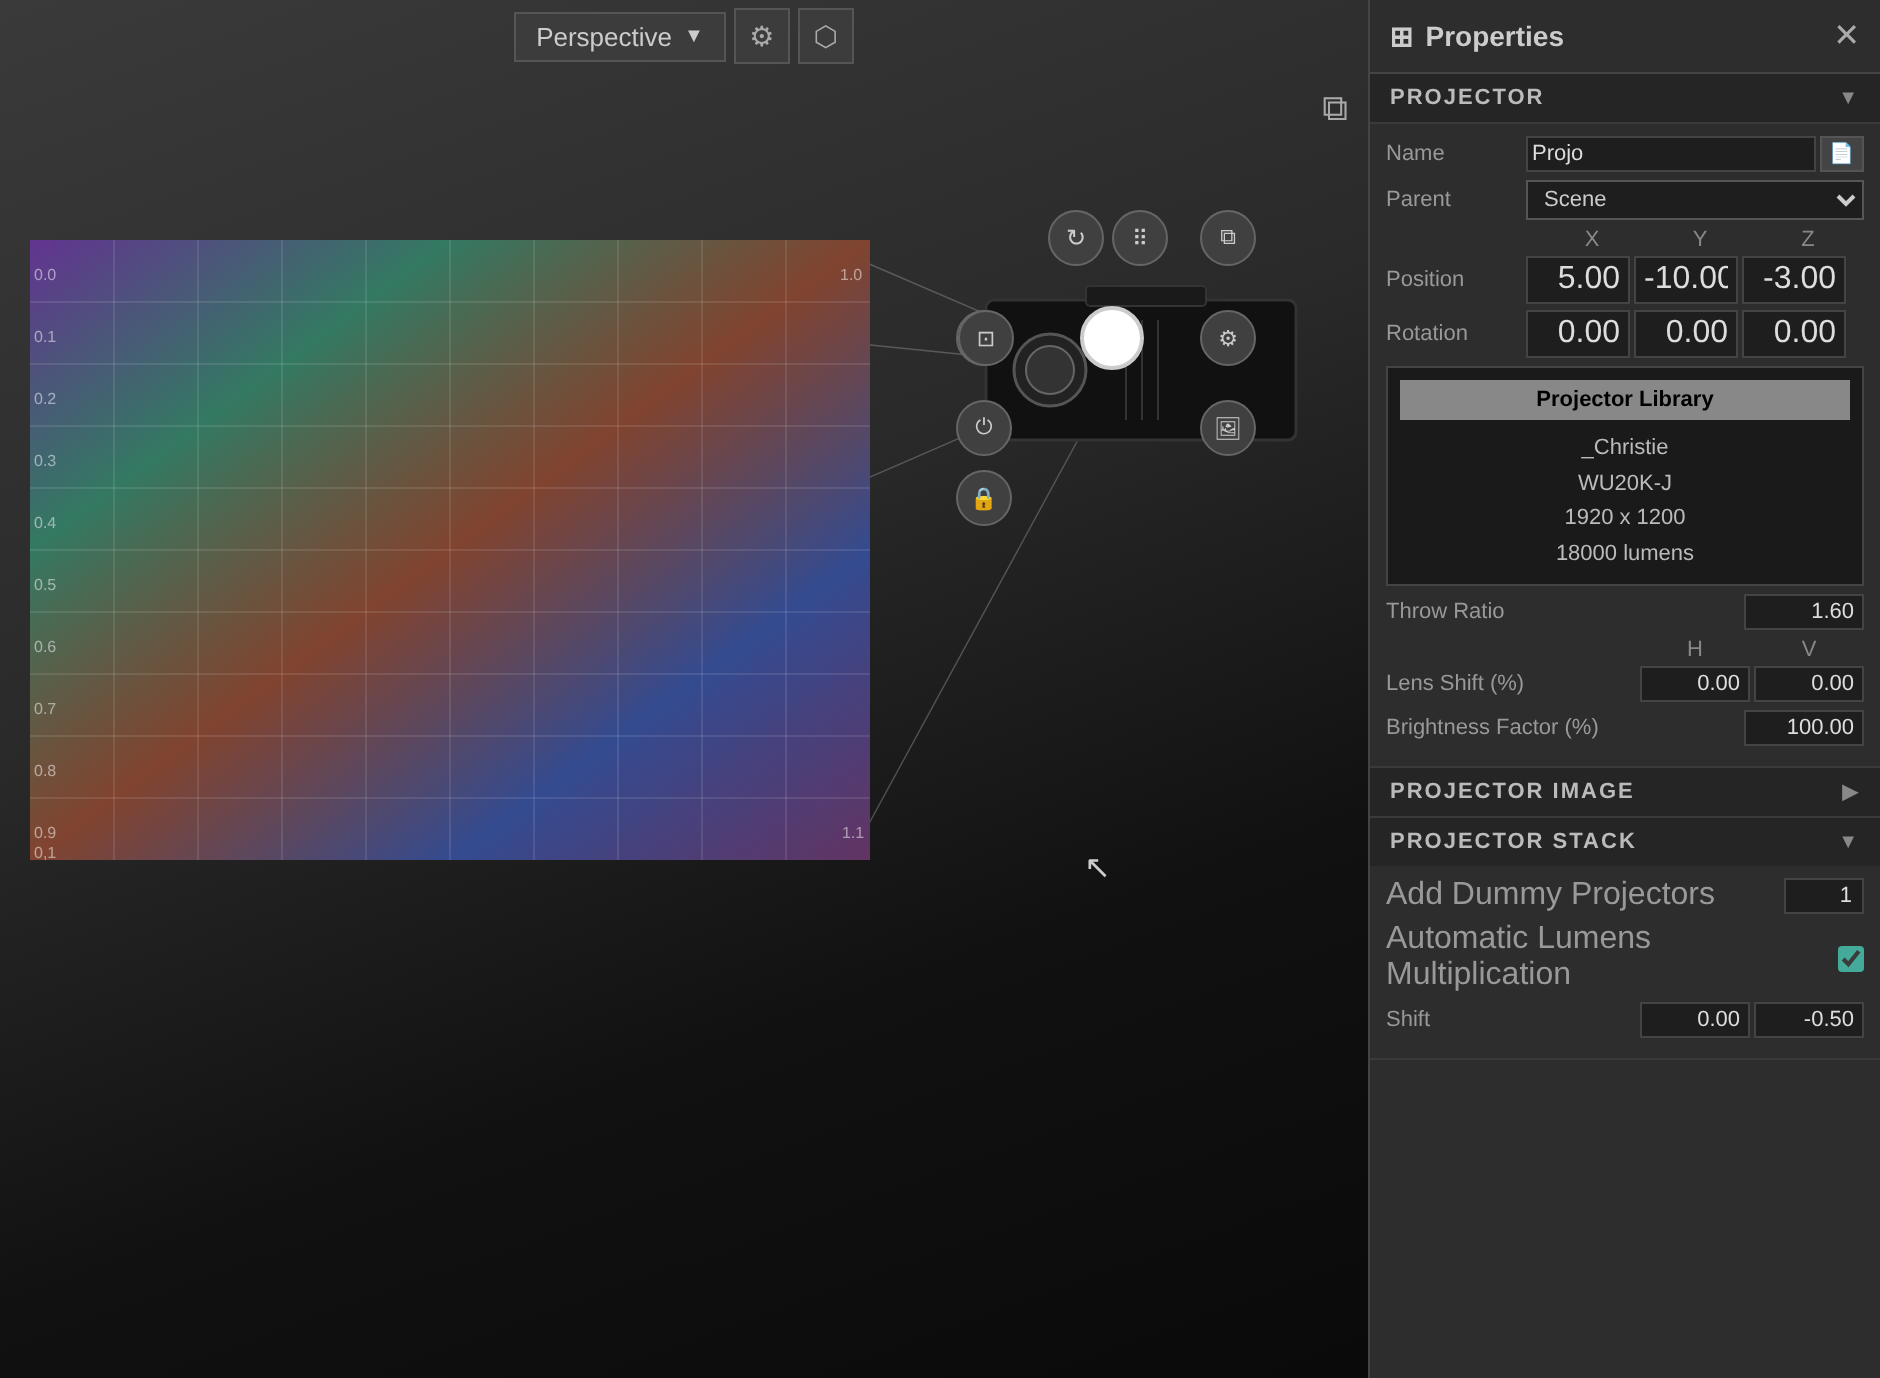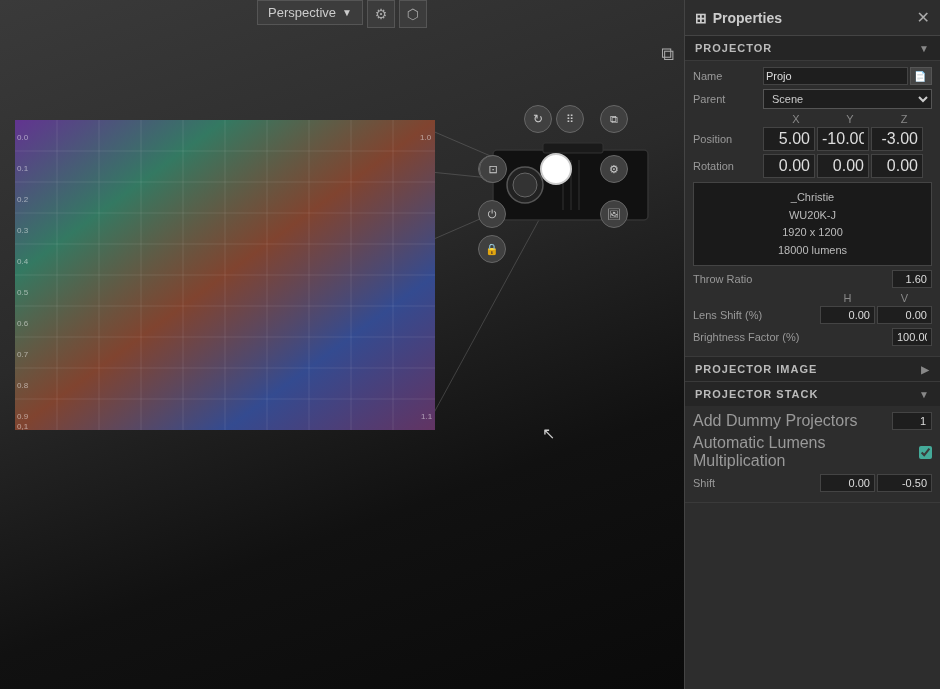--- a/index.html
+++ b/index.html
@@ -33,21 +33,21 @@
     }
 
     
     .perspective-bar {
       position: absolute;
       top: 0;
       left: 0;
       right: 0;
       height: 36px;
       display: flex;
-      align-items: flex-start;
+      align-items: center;
       justify-content: center;
       gap: 4px;
     }
 
     .perspective-dropdown {
       background: #3c3c3c;
       border: 1px solid #555;
       color: #ccc;
       padding: 4px 10px;
       display: flex;
@@ -251,21 +251,21 @@
       margin-bottom: 4px;
     }
 
     .single-label {
       color: #999;
       font-size: 11px;
       flex: 1;
     }
 
     .single-input {
-      width: 40px;
+      width: 60px;
       background: #1e1e1e;
       border: 1px solid #444;
       color: #ddd;
       padding: 2px 4px;
       font-size: 11px;
       text-align: right;
     }
 
     .hv-headers {
       display: flex;
@@ -541,20 +541,21 @@
     <div class="xyz-row">
       <span class="xyz-label">Rotation</span>
       <div class="xyz-inputs">
         <input type="text" class="xyz-input" value="0.00" style="">
         <input type="text" class="xyz-input" value="0.00" style="">
         <input type="text" class="xyz-input" value="0.00" style="">
       </div>
     </div>
 
     <div class="library-box">
+      <button class="library-btn">Projector Library</button>
       <div class="library-info">
         <div>_Christie</div>
         <div>WU20K-J</div>
         <div>1920 x 1200</div>
         <div>18000 lumens</div>
       </div>
     </div>
 
     <div class="single-field-row">
       <span class="single-label">Throw Ratio</span>

